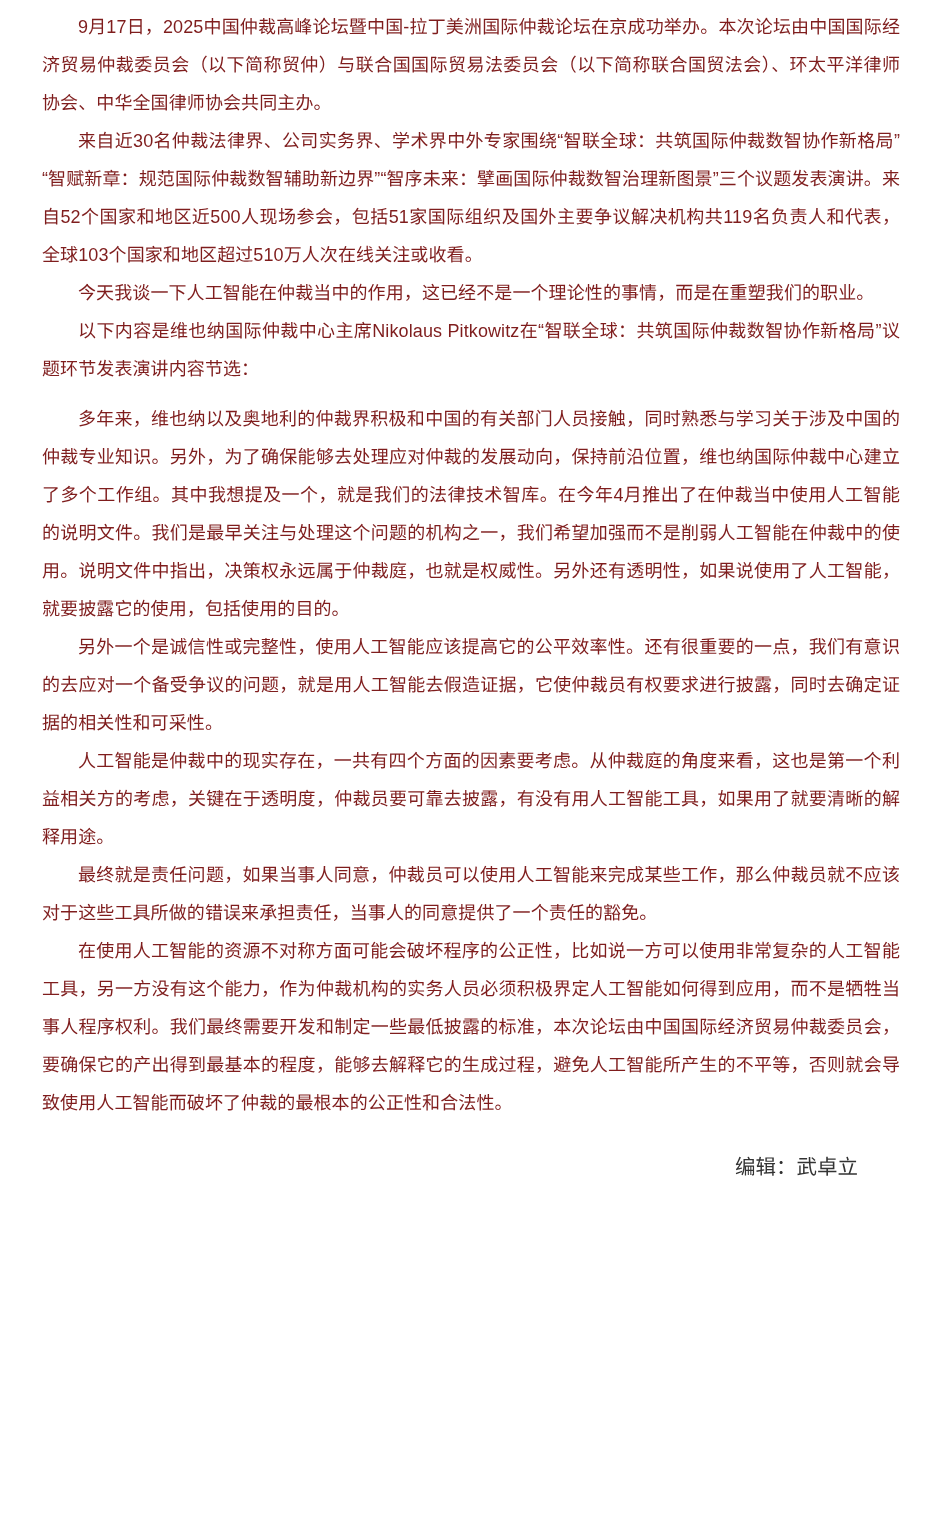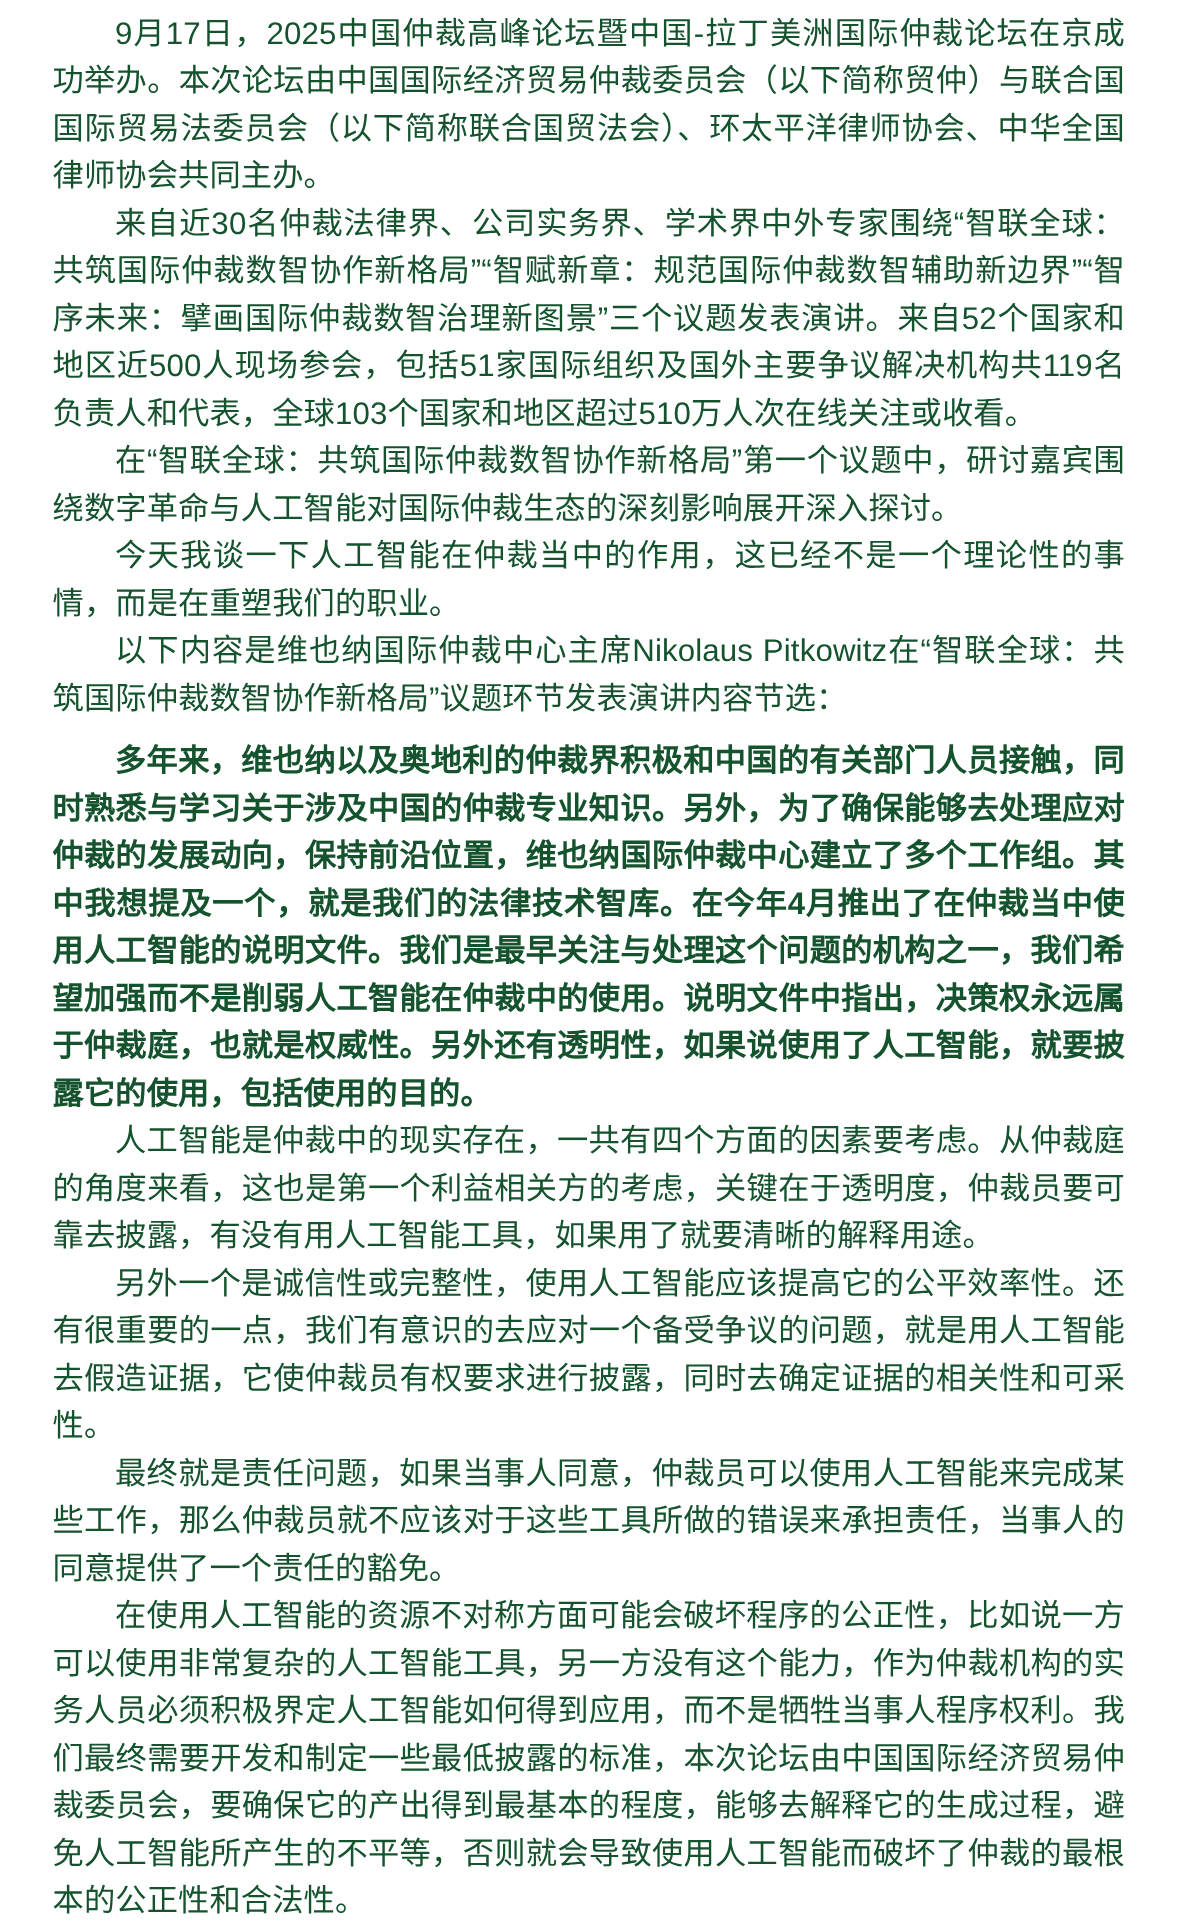--- a/index.html
+++ b/index.html
@@ -22,33 +22,32 @@
     padding: 8px 42px 0 42px;
     background: #ffffff;
     position: relative;
   }
   .article-body {
     width: 858px;
   }
   .article-paragraph {
     margin: 0 0 0 0;
     padding: 0;
-    font-size: 25px;
+    font-size: 18px;
     line-height: 38px;
-    color: #14532d;
+    color: #7f1d1d;
     text-align: justify;
     text-justify: inter-ideograph;
     text-indent: 2em;
     letter-spacing: 0.1px;
     word-break: break-all;
     overflow-wrap: break-word;
   }
   .article-paragraph.p-gap {
     margin-top: 12px;
-    font-weight: bold;
   }
   .article-footer {
     margin-top: 26px;
     padding-bottom: 24px;
     text-align: right;
     font-size: 20.5px;
     line-height: 38px;
     color: #333333;
     padding-right: 42px;
   }
@@ -60,31 +59,30 @@
 <body>
 
 <div class="article-page">
 
   <div class="article-body">
 
     <p class="article-paragraph">9月17日，2025中国仲裁高峰论坛暨中国-拉丁美洲国际仲裁论坛在京成功举办。本次论坛由中国国际经济贸易仲裁委员会（以下简称贸仲）与联合国国际贸易法委员会（以下简称联合国贸法会）、环太平洋律师协会、中华全国律师协会共同主办。</p>
 
     <p class="article-paragraph">来自近30名仲裁法律界、公司实务界、学术界中外专家围绕“智联全球：共筑国际仲裁数智协作新格局”“智赋新章：规范国际仲裁数智辅助新边界”“智序未来：擘画国际仲裁数智治理新图景”三个议题发表演讲。来自52个国家和地区近500人现场参会，包括51家国际组织及国外主要争议解决机构共119名负责人和代表，全球103个国家和地区超过510万人次在线关注或收看。</p>
 
-    <p class="article-paragraph">在“智联全球：共筑国际仲裁数智协作新格局”第一个议题中，研讨嘉宾围绕数字革命与人工智能对国际仲裁生态的深刻影响展开深入探讨。</p>
 
     <p class="article-paragraph">今天我谈一下人工智能在仲裁当中的作用，这已经不是一个理论性的事情，而是在重塑我们的职业。</p>
 
     <p class="article-paragraph">以下内容是维也纳国际仲裁中心主席Nikolaus Pitkowitz在“智联全球：共筑国际仲裁数智协作新格局”议题环节发表演讲内容节选：</p>
 
     <p class="article-paragraph p-gap">多年来，维也纳以及奥地利的仲裁界积极和中国的有关部门人员接触，同时熟悉与学习关于涉及中国的仲裁专业知识。另外，为了确保能够去处理应对仲裁的发展动向，保持前沿位置，维也纳国际仲裁中心建立了多个工作组。其中我想提及一个，就是我们的法律技术智库。在今年4月推出了在仲裁当中使用人工智能的说明文件。我们是最早关注与处理这个问题的机构之一，我们希望加强而不是削弱人工智能在仲裁中的使用。说明文件中指出，决策权永远属于仲裁庭，也就是权威性。另外还有透明性，如果说使用了人工智能，就要披露它的使用，包括使用的目的。</p>
 
+    <p class="article-paragraph">另外一个是诚信性或完整性，使用人工智能应该提高它的公平效率性。还有很重要的一点，我们有意识的去应对一个备受争议的问题，就是用人工智能去假造证据，它使仲裁员有权要求进行披露，同时去确定证据的相关性和可采性。</p>
+
     <p class="article-paragraph">人工智能是仲裁中的现实存在，一共有四个方面的因素要考虑。从仲裁庭的角度来看，这也是第一个利益相关方的考虑，关键在于透明度，仲裁员要可靠去披露，有没有用人工智能工具，如果用了就要清晰的解释用途。</p>
-
-    <p class="article-paragraph">另外一个是诚信性或完整性，使用人工智能应该提高它的公平效率性。还有很重要的一点，我们有意识的去应对一个备受争议的问题，就是用人工智能去假造证据，它使仲裁员有权要求进行披露，同时去确定证据的相关性和可采性。</p>
 
 
 
     <p class="article-paragraph">最终就是责任问题，如果当事人同意，仲裁员可以使用人工智能来完成某些工作，那么仲裁员就不应该对于这些工具所做的错误来承担责任，当事人的同意提供了一个责任的豁免。</p>
 
     <p class="article-paragraph">在使用人工智能的资源不对称方面可能会破坏程序的公正性，比如说一方可以使用非常复杂的人工智能工具，另一方没有这个能力，作为仲裁机构的实务人员必须积极界定人工智能如何得到应用，而不是牺牲当事人程序权利。我们最终需要开发和制定一些最低披露的标准，本次论坛由中国国际经济贸易仲裁委员会，要确保它的产出得到最基本的程度，能够去解释它的生成过程，避免人工智能所产生的不平等，否则就会导致使用人工智能而破坏了仲裁的最根本的公正性和合法性。</p>
 
   </div>
 
   <div class="article-footer">

